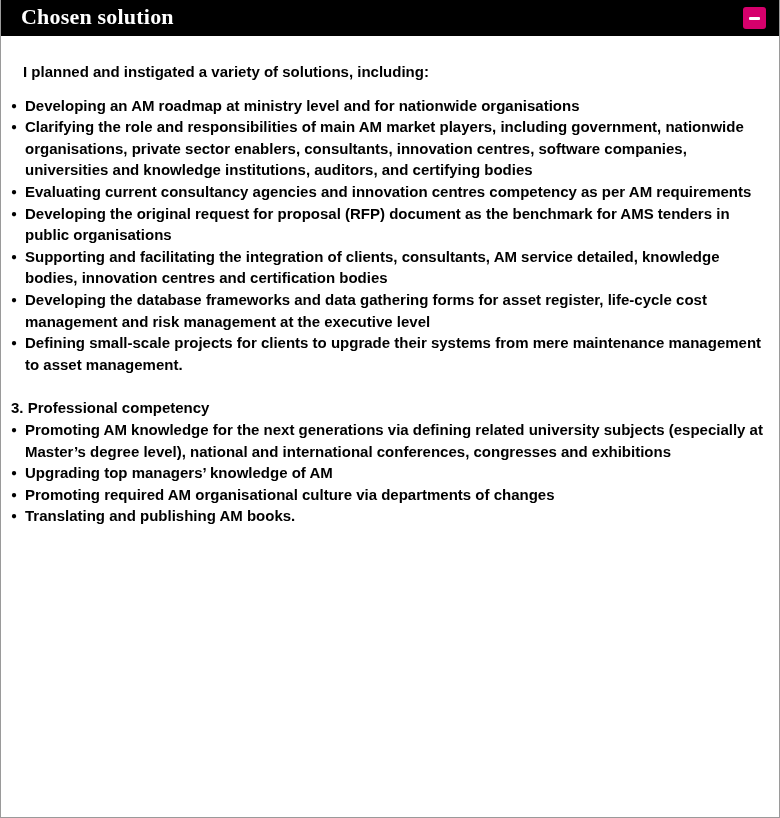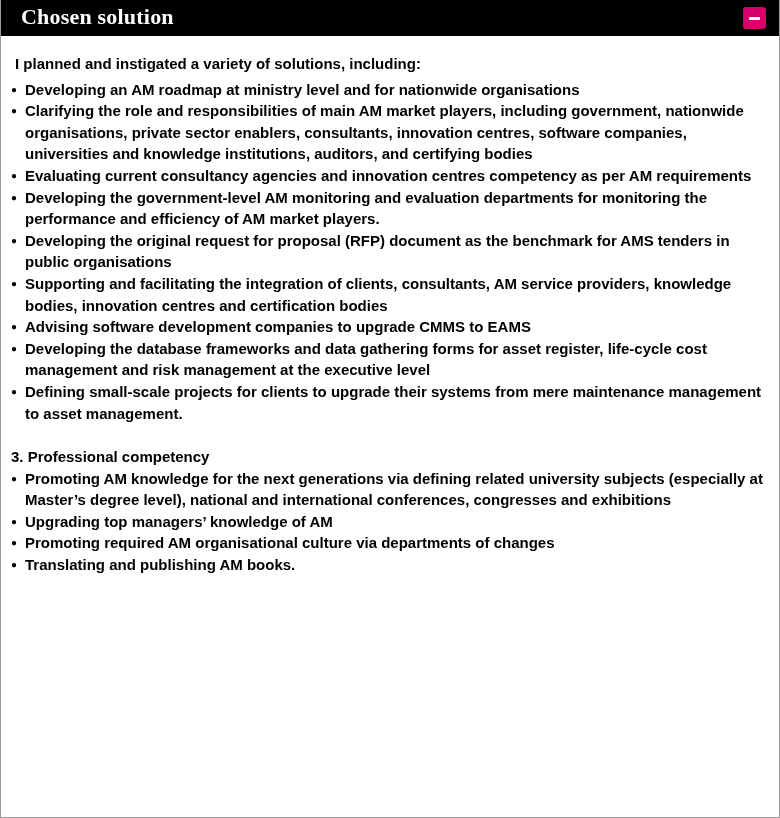--- a/index.html
+++ b/index.html
@@ -60,21 +60,21 @@
   }
   .content-area {
     box-sizing: border-box;
     padding: 13px 12px 10px 10px;
     color: #000000;
     font-weight: 700;
     font-size: 15px;
     line-height: 21.6px;
   }
   .intro-text {
-    margin: 4px;
+    margin: 12px;
   }
   .section-heading {
     margin: 22px 0 0 0;
     font-weight: 700;
   }
   .bullet-list {
     margin: 0;
     padding: 0;
     list-style: none;
   }
@@ -101,26 +101,24 @@
       <span class="minus-glyph"></span>
     </span>
   </div>
   <div class="content-area">
     <p class="intro-text">I planned and instigated a variety of solutions, including:</p>
     <div id="sections-container">
         <ul class="bullet-list">
           <li>Developing an AM roadmap at ministry level and for nationwide organisations</li>
           <li>Clarifying the role and responsibilities of main AM market players, including government, nationwide organisations, private sector enablers, consultants, innovation centres, software companies, universities and knowledge institutions, auditors, and certifying bodies</li>
           <li>Evaluating current consultancy agencies and innovation centres competency as per AM requirements</li>
-          <li>Developing the government-level AM monitoring and evaluation departments for monitoring the performance and efficiency of AM market players.</li>
         </ul>
         <ul class="bullet-list">
           <li>Developing the original request for proposal (RFP) document as the benchmark for AMS tenders in public organisations</li>
-          <li>Supporting and facilitating the integration of clients, consultants, AM service providers, knowledge bodies, innovation centres and certification bodies</li>
-          <li>Advising software development companies to upgrade CMMS to EAMS</li>
+          <li>Supporting and facilitating the integration of clients, consultants, AM service detailed, knowledge bodies, innovation centres and certification bodies</li>
           <li>Developing the database frameworks and data gathering forms for asset register, life-cycle cost management and risk management at the executive level</li>
           <li>Defining small-scale projects for clients to upgrade their systems from mere maintenance management to asset management.</li>
         </ul>
         <div class="section-heading">3. Professional competency</div>
         <ul class="bullet-list">
           <li>Promoting AM knowledge for the next generations via defining related university subjects (especially at Master’s degree level), national and international conferences, congresses and exhibitions</li>
           <li>Upgrading top managers’ knowledge of AM</li>
           <li>Promoting required AM organisational culture via departments of changes</li>
           <li>Translating and publishing AM books.</li>
         </ul>

